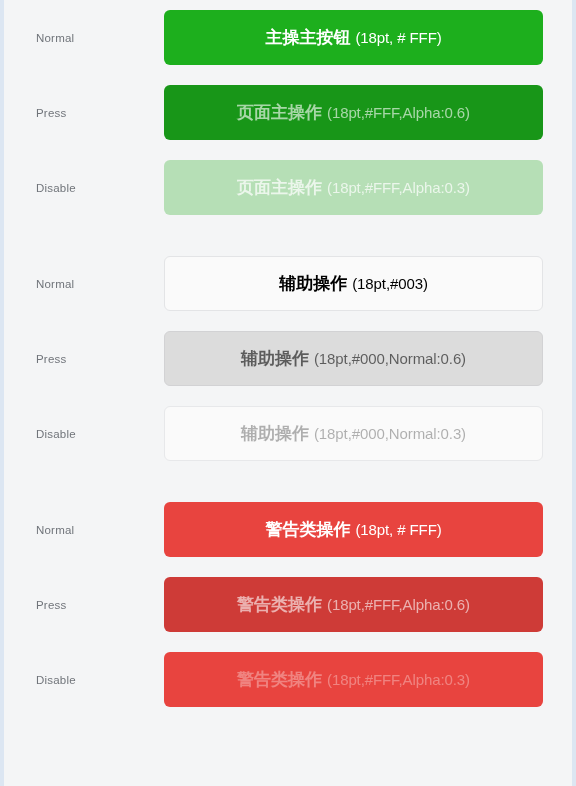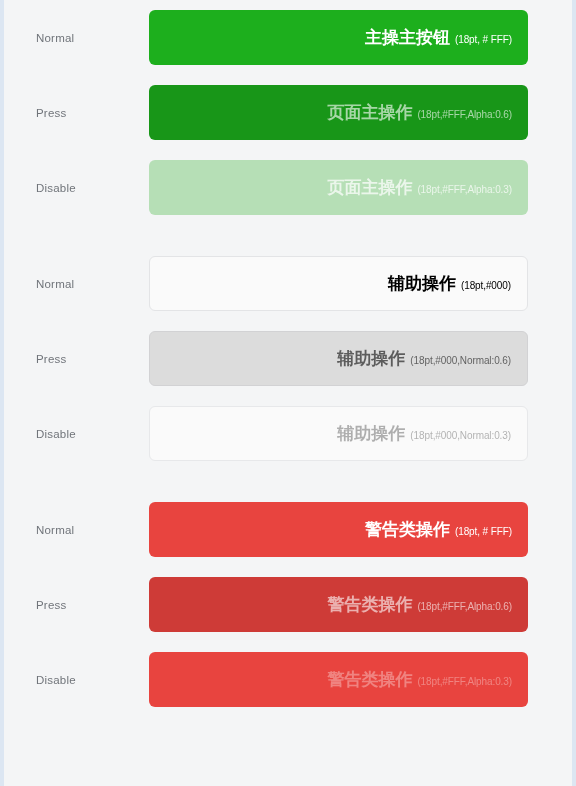--- a/index.html
+++ b/index.html
@@ -42,49 +42,49 @@
     height: 75px;
     display: flex;
     align-items: center;
     font-size: 11.5px;
     color: #70747a;
     letter-spacing: 0.2px;
     white-space: nowrap;
   }
   .btn {
     position: absolute;
-    left: 145px;
+    left: 160px;
     top: 10px;
     width: 379px;
     height: 55px;
     border-radius: 6px;
     border: 0 solid transparent;
     box-sizing: border-box;
     display: flex;
     align-items: center;
-    justify-content: flex-end;
+    justify-content: center;
     padding: 16px;
     background: transparent;
     font-family: inherit;
     cursor: pointer;
     overflow: hidden;
   }
   .btn-inner {
     display: flex;
     align-items: baseline;
     justify-content: center;
     white-space: nowrap;
   }
   .btn-main {
     font-size: 17px;
     font-weight: bold;
     line-height: 1;
   }
   .btn-note {
-    font-size: 10px;
+    font-size: 15px;
     font-weight: normal;
     line-height: 1;
     margin-left: 5px;
     letter-spacing: -0.1px;
   }
 
   
   .btn.primary-normal { background: #1daf1d; }
   .btn.primary-normal .btn-main,
   .btn.primary-normal .btn-note { color: #ffffff; }
@@ -171,21 +171,21 @@
     </div>
 
     <div class="group-gap"></div>
 
     <div class="spec-group">
       <div class="spec-row">
         <div class="row-label">Normal</div>
         <button class="btn secondary-normal">
           <span class="btn-inner">
             <span class="btn-main">辅助操作</span>
-            <span class="btn-note">(18pt,#000)</span>
+            <span class="btn-note">(18pt,#003)</span>
           </span>
         </button>
       </div>
       <div class="spec-row">
         <div class="row-label">Press</div>
         <button class="btn secondary-press">
           <span class="btn-inner">
             <span class="btn-main">辅助操作</span>
             <span class="btn-note">(18pt,#000,Normal:0.6)</span>
           </span>

